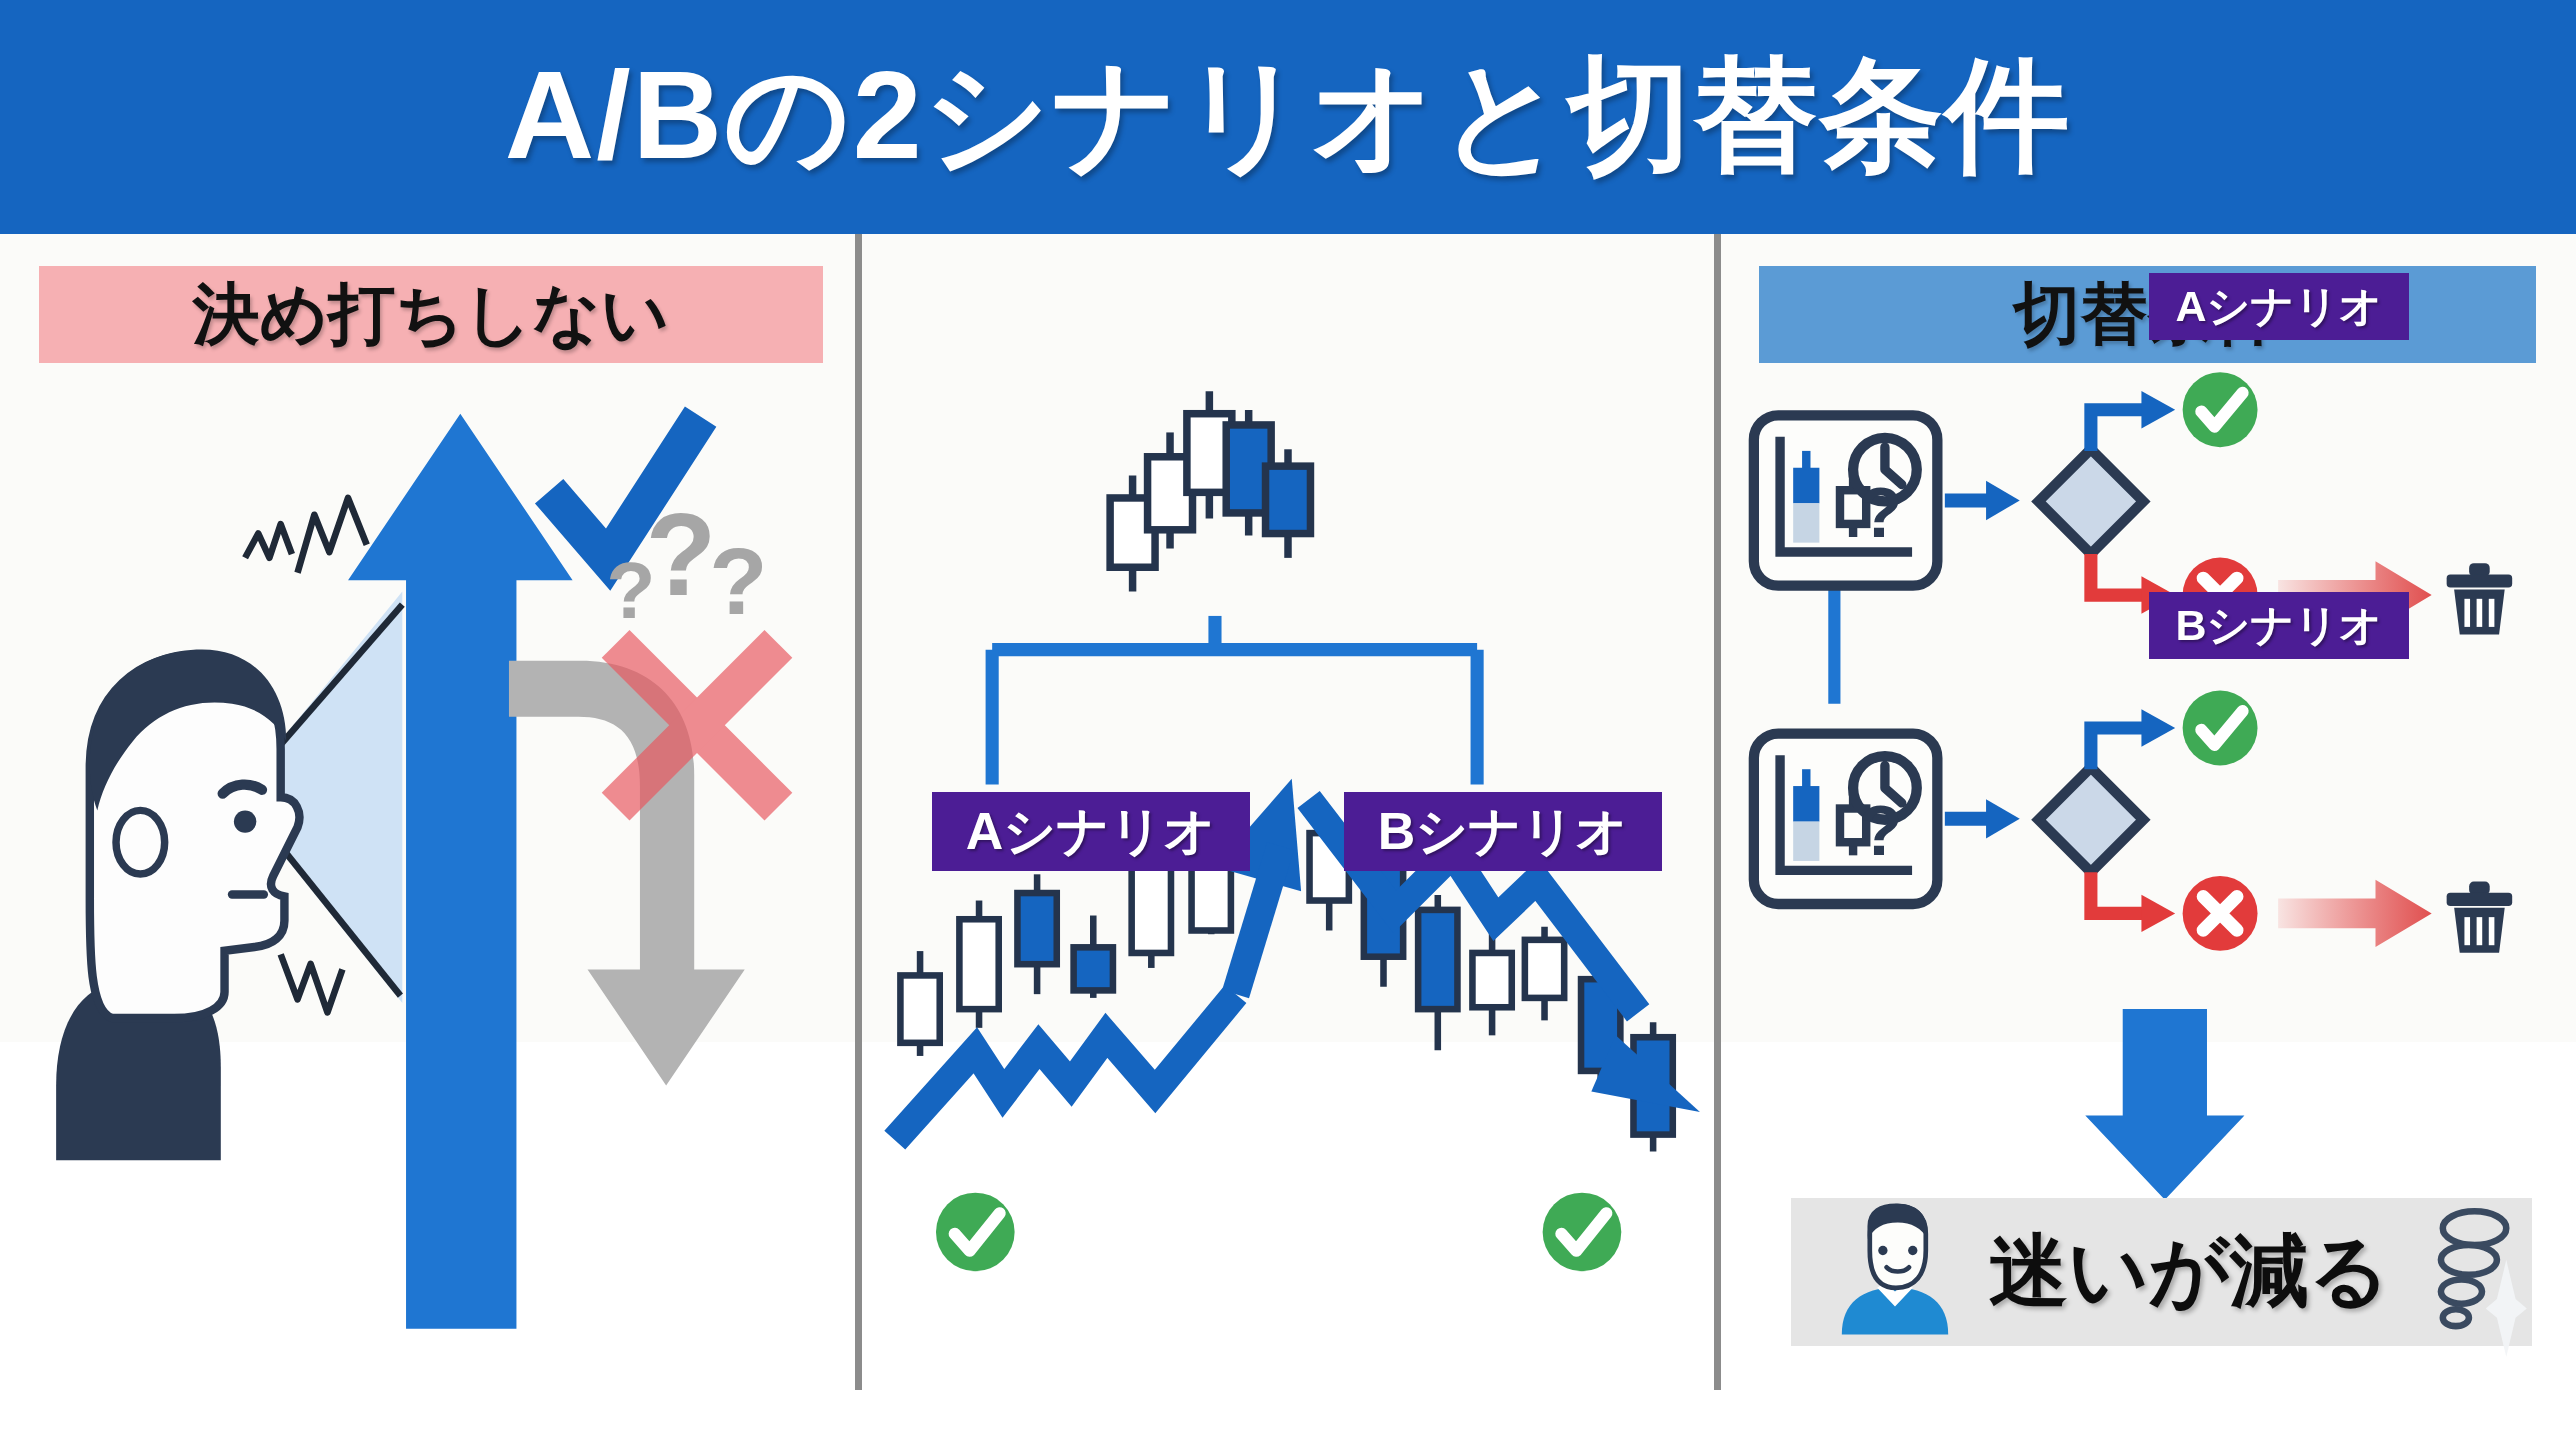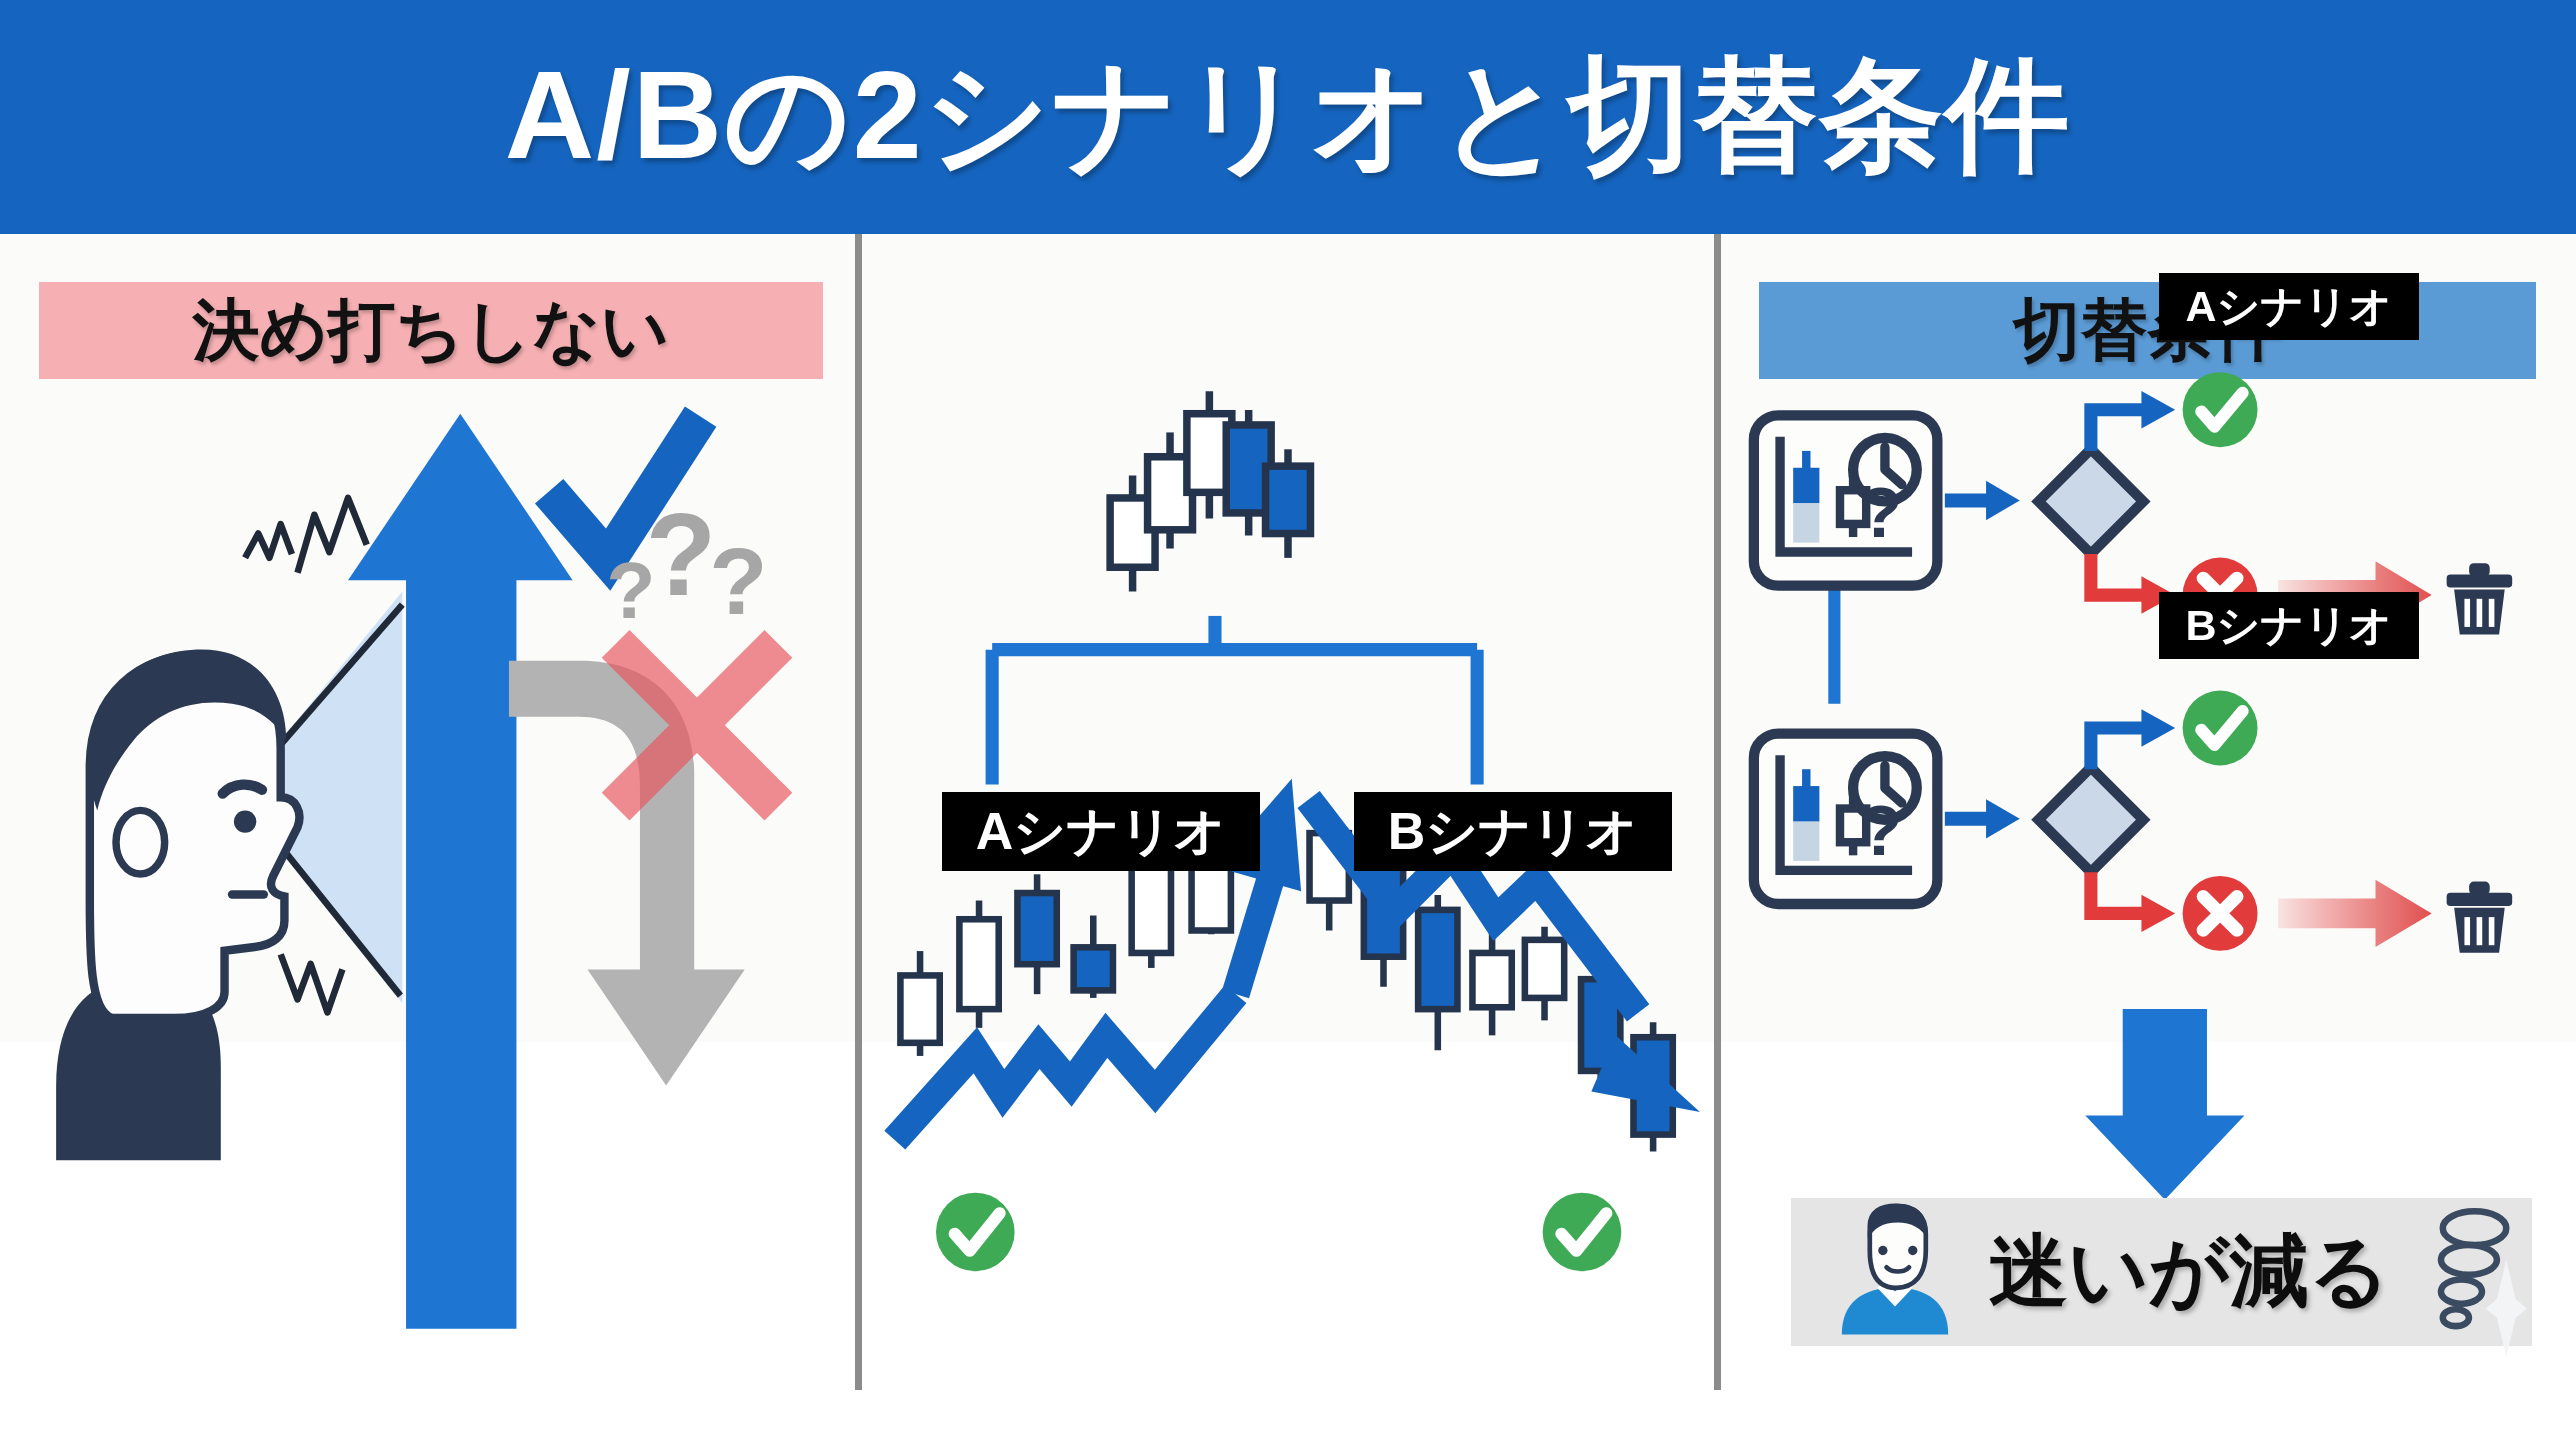--- a/index.html
+++ b/index.html
@@ -49,38 +49,36 @@
   .div-1 { left: 855px; }
   .div-2 { left: 1714px; }
 
   .panel-header {
     position: absolute;
     height: 97px;
     display: flex; align-items: center; justify-content: center;
     font-size: 67px; font-weight: bold; color: #111111;
     text-shadow: 1.9px 2.8px 3.7px rgba(0,0,0,0.22);
     white-space: nowrap;
-    margin-top: 16px;
   }
   .hdr-1 { left: 39px; top: 32px; width: 784px; background: #f6b0b3; }
   .hdr-2 { left: 36px; top: 32px; width: 783px; background: #ccddf0; }
   .hdr-3 { left: 39px; top: 32px; width: 777px; background: #5b9bd5; }
 
   svg { display: block; overflow: visible; }
 
   
   .chip {
     position: absolute;
-    background: #000000;
+    background: #4c1d95;
     color: #ffffff;
     font-weight: bold;
     display: flex; align-items: center; justify-content: center;
     text-shadow: 1.9px 1.9px 2.8px rgba(0,0,0,0.35);
     white-space: nowrap;
-    margin-left: 10px;
   }
   .chip-a-tree { left: 71px; top: 558px;  width: 318px; height: 79px; font-size: 52px; }
   .chip-b-tree { left: 483px; top: 558px; width: 318px; height: 79px; font-size: 52px; }
   .chip-a-flow { left: 429px; top: 39px;  width: 260px; height: 67px; font-size: 43px; }
   .chip-b-flow { left: 429px; top: 358px; width: 260px; height: 67px; font-size: 43px; }
 
   
   .outcome-bar {
     position: absolute; left: 71px; top: 964px;
     width: 741px; height: 148px;

